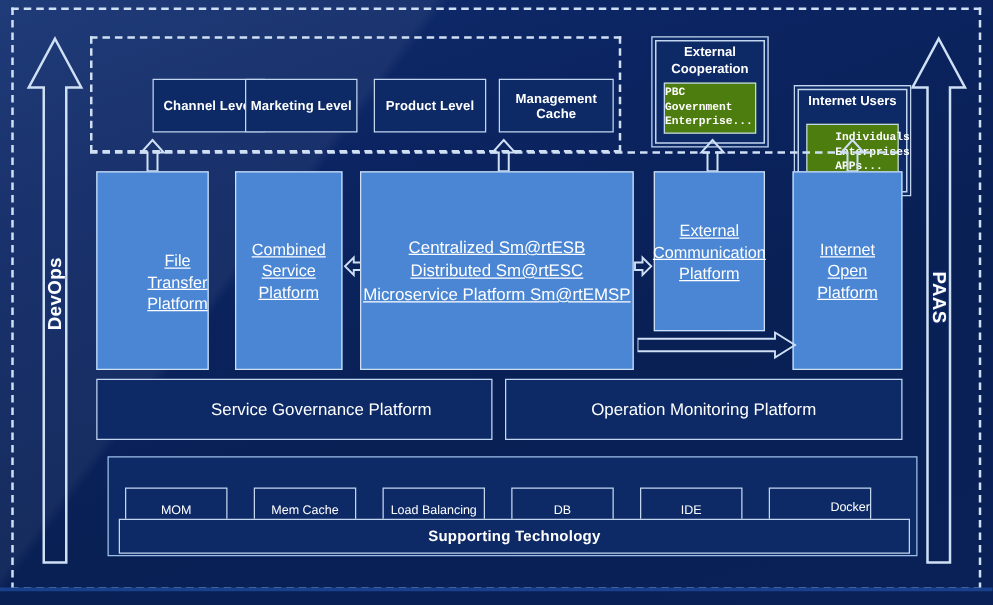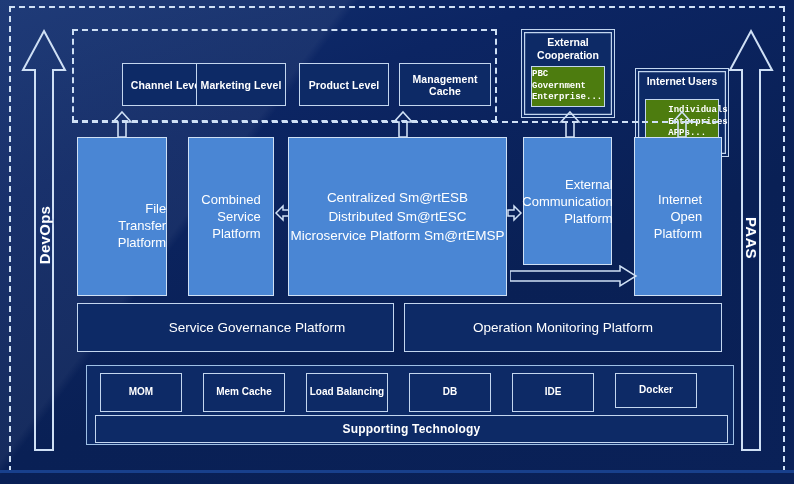--- a/index.html
+++ b/index.html
@@ -51,32 +51,32 @@
   }
   .ext-inner{
     position:absolute;box-sizing:border-box;border:1.5px solid #c3d6ef;
     display:flex;align-items:center;justify-content:center;text-align:left;
     font-size:9px;line-height:11.5px;font-weight:bold;background:#4d7c0f;font-family:Liberation Mono, monospace;
   }
   
   .pbox{
     position:absolute;box-sizing:border-box;
     background:#4a86d4;border:1.5px solid #cfe0f5;
-    display:flex;align-items:center;justify-content:center;text-align:right;
-    font-size:13px;line-height:17px;color:#ffffff;
+    display:flex;align-items:center;justify-content:center;text-align:center;
+    font-size:13px;line-height:17px;color:#ffffff;text-decoration:underline;
   }
   .pbox.center{font-size:13.5px;line-height:19px;}
   
   .gbox{font-size:13.5px;}
   
   .techwrap{
     position:absolute;left:86px;top:365px;width:648px;height:80px;
     box-sizing:border-box;border:1.5px solid #9fc0e6;background:#0d2a66;
   }
-  .tbox{font-size:10px;line-height:12.5px;font-weight:bold;}
+  .tbox{font-size:10px;line-height:12.5px;font-weight:normal;margin-top:17px;}
   .support-bar{
     position:absolute;box-sizing:border-box;border:1.5px solid #c3d6ef;
     background:#0d2a66;display:flex;align-items:center;justify-content:center;
     font-size:12px;font-weight:bold;letter-spacing:.2px;
   }
   .up-arrow{position:absolute;}
   .flat-arrow{position:absolute;}
   .bottom-rule{position:absolute;left:0;top:470px;width:794px;height:3px;background:#18408c;}
 </style>
 </head>
@@ -205,21 +205,21 @@
   </div>
   <div class="obox tbox" style="left:306px;top:373px;width:82px;height:39px;">
     <span>Load Balancing</span>
   </div>
   <div class="obox tbox" style="left:409px;top:373px;width:82px;height:39px;">
     <span>DB</span>
   </div>
   <div class="obox tbox" style="left:512px;top:373px;width:82px;height:39px;">
     <span>IDE</span>
   </div>
-  <div class="obox tbox" style="left:615px;top:373px;width:82px;height:35px;">
+  <div class="obox tbox" style="left:615px;top:373px;width:82px;height:35px;justify-content:flex-end;">
     <span>Docker</span>
   </div>
 
   <div class="support-bar" style="left:95px;top:415px;width:633px;height:28px;">
     <span>Supporting Technology</span>
   </div>
 
   <div class="bottom-rule"></div>
 </div>
 

